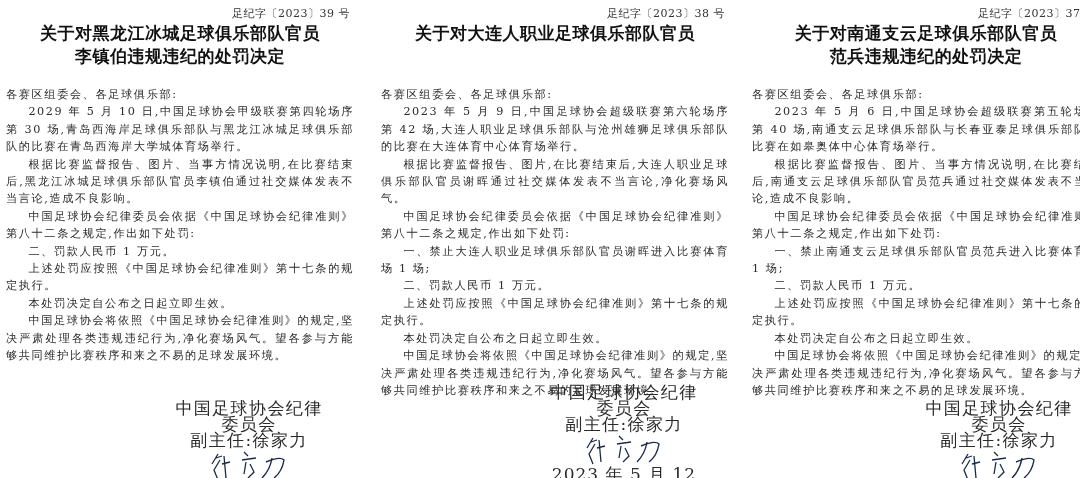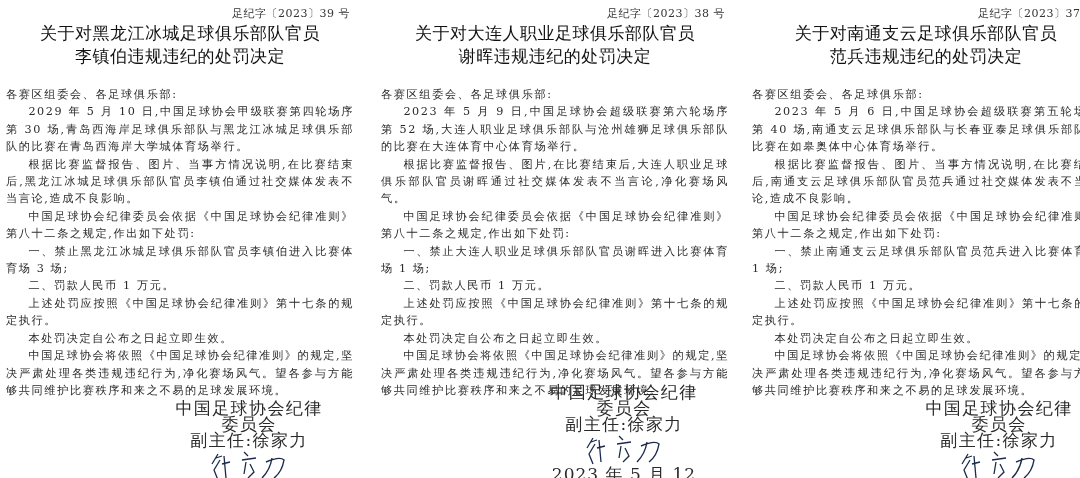--- a/index.html
+++ b/index.html
@@ -4,21 +4,21 @@
 <style>
   html, body { margin: 0; padding: 0; background: #ffffff; }
   body { width: 1080px; height: 478px; overflow: hidden; position: relative;
          font-family: "DejaVu Serif", "Liberation Serif", serif; color: #222; }
   .panel { position: absolute; top: 0; width: 352px; height: 370px; }
   .p0 { left: 4px; }
   .p1 { left: 379px; }
   .p2 { left: 750px; }
   .docno { position: absolute; right: 6px; top: 6px; font-size: 11px; color: #333; letter-spacing: 0.5px; }
   .title { position: absolute; left: 0; right: 0; top: 22px; text-align: center;
-           font-family: "DejaVu Serif", "Liberation Serif", serif; font-weight: normal;
+           font-family: "DejaVu Serif", "Liberation Serif", serif; font-weight: bold;
            font-size: 17px; line-height: 23px; color: #111; letter-spacing: 0.5px; }
   .body { position: absolute; left: 2px; right: 2px; top: 86px; font-size: 11.2px;
           line-height: 17.4px; color: #2a2a2a; letter-spacing: 1.6px; }
   .body p { margin: 0; text-indent: 2em; text-align: justify; }
   .body p.noindent { text-indent: 0; }
   .sign { position: absolute; text-align: center; font-size: 17px; line-height: 16px; color: #2a2a2a; letter-spacing: 1.4px; }
   .p0 .sign { left: 170px; top: 400px; width: 150px; }
   .p1 .sign { left: 170px; top: 384px; width: 150px; }
   .p2 .sign { left: 174px; top: 400px; width: 150px; }
   .sig { display: block; margin: 0 auto; height: 34px; width: 90px; }
@@ -31,21 +31,20 @@
   <div class="docno">足纪字〔2023〕39 号</div>
   <div class="title">
     <div>关于对黑龙江冰城足球俱乐部队官员</div>
     <div>李镇伯违规违纪的处罚决定</div>
   </div>
   <div class="body">
     <p class="noindent">各赛区组委会、各足球俱乐部:</p>
     <p>2029 年 5 月 10 日,中国足球协会甲级联赛第四轮场序第 30 场,青岛西海岸足球俱乐部队与黑龙江冰城足球俱乐部队的比赛在青岛西海岸大学城体育场举行。</p>
     <p>根据比赛监督报告、图片、当事方情况说明,在比赛结束后,黑龙江冰城足球俱乐部队官员李镇伯通过社交媒体发表不当言论,造成不良影响。</p>
     <p>中国足球协会纪律委员会依据《中国足球协会纪律准则》第八十二条之规定,作出如下处罚:</p>
-    <p>一、禁止黑龙江冰城足球俱乐部队官员李镇伯进入比赛体育场 3 场;</p>
     <p>二、罚款人民币 1 万元。</p>
     <p>上述处罚应按照《中国足球协会纪律准则》第十七条的规定执行。</p>
     <p>本处罚决定自公布之日起立即生效。</p>
     <p>中国足球协会将依照《中国足球协会纪律准则》的规定,坚决严肃处理各类违规违纪行为,净化赛场风气。望各参与方能够共同维护比赛秩序和来之不易的足球发展环境。</p>
   </div>
   <div class="sign">
     <div>中国足球协会纪律委员会</div>
     <div>副主任:徐家力</div>
     <svg class="sig" viewBox="0 0 90 34">
       <path d="M14 6 L8 16 M12 10 L18 8 M16 12 L10 22 L14 32 M20 8 L22 30 M18 16 L26 14" stroke="#1c2a4a" stroke-width="1.3" fill="none"></path>
@@ -53,25 +52,24 @@
       <path d="M62 14 Q76 8 80 12 Q78 24 70 30 M68 10 Q66 22 58 30" stroke="#1c2a4a" stroke-width="1.4" fill="none"></path>
     </svg>
     <div class="date">2023 年 5 月 12 日</div>
   </div>
 </div>
 
 <div class="panel p1">
   <div class="docno">足纪字〔2023〕38 号</div>
   <div class="title">
     <div>关于对大连人职业足球俱乐部队官员</div>
-    <div>谢晖违规违纪的处罚决定</div>
   </div>
   <div class="body">
     <p class="noindent">各赛区组委会、各足球俱乐部:</p>
-    <p>2023 年 5 月 9 日,中国足球协会超级联赛第六轮场序第 52 场,大连人职业足球俱乐部队与沧州雄狮足球俱乐部队的比赛在大连体育中心体育场举行。</p>
+    <p>2023 年 5 月 9 日,中国足球协会超级联赛第六轮场序第 42 场,大连人职业足球俱乐部队与沧州雄狮足球俱乐部队的比赛在大连体育中心体育场举行。</p>
     <p>根据比赛监督报告、图片,在比赛结束后,大连人职业足球俱乐部队官员谢晖通过社交媒体发表不当言论,净化赛场风气。</p>
     <p>中国足球协会纪律委员会依据《中国足球协会纪律准则》第八十二条之规定,作出如下处罚:</p>
     <p>一、禁止大连人职业足球俱乐部队官员谢晖进入比赛体育场 1 场;</p>
     <p>二、罚款人民币 1 万元。</p>
     <p>上述处罚应按照《中国足球协会纪律准则》第十七条的规定执行。</p>
     <p>本处罚决定自公布之日起立即生效。</p>
     <p>中国足球协会将依照《中国足球协会纪律准则》的规定,坚决严肃处理各类违规违纪行为,净化赛场风气。望各参与方能够共同维护比赛秩序和来之不易的足球发展环境。</p>
   </div>
   <div class="sign">
     <div>中国足球协会纪律委员会</div>

